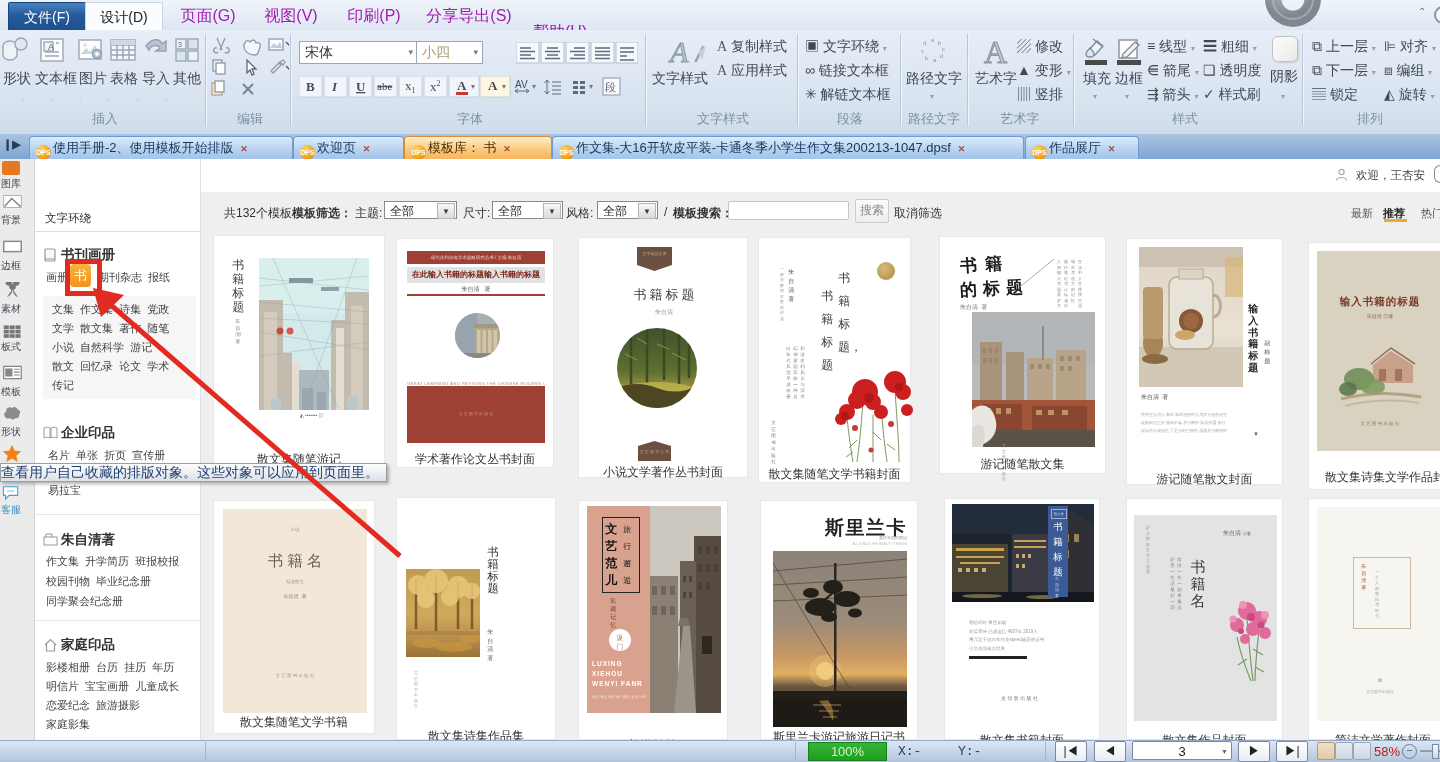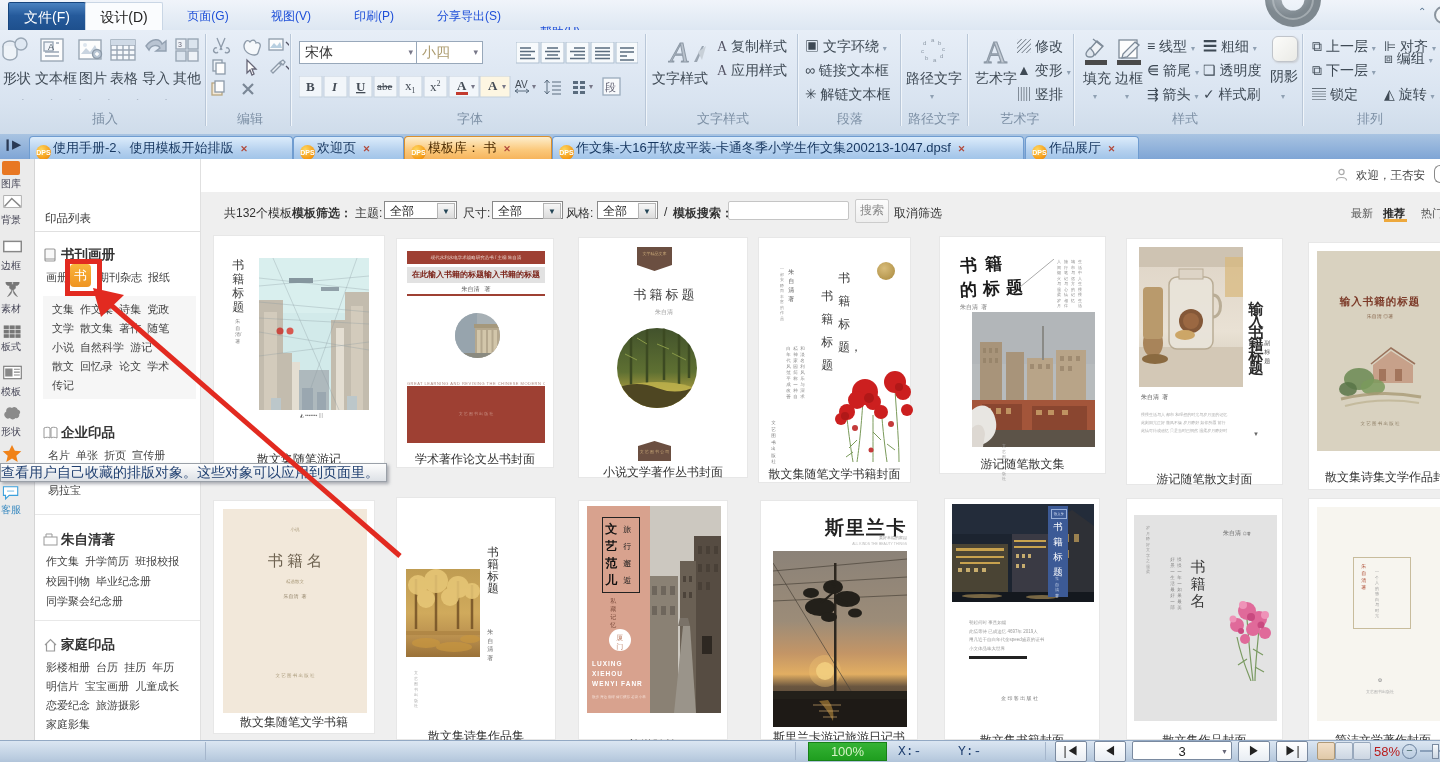--- a/index.html
+++ b/index.html
@@ -3,21 +3,21 @@
 <meta charset="utf-8">
 <style>
 html,body{margin:0;padding:0;}
 body{width:1440px;height:762px;overflow:hidden;font-family:"Liberation Sans",sans-serif;position:relative;background:#efefef;}
 .abs{position:absolute;}
 #stage{position:absolute;left:0;top:0;width:1440px;height:762px;overflow:hidden;}
 
 #menubar{left:0;top:0;width:1440px;height:30px;background:linear-gradient(#f0f4fa,#dde7f2);border-bottom:1px solid #c9d6e5;}
 #filebtn{left:8px;top:2px;width:76px;height:28px;background:linear-gradient(#4a82c0,#255a9b 45%,#1d4f8c);border:1px solid #16457e;border-bottom:none;border-radius:2px 2px 0 0;color:#fff;font-size:14px;text-align:center;line-height:28px;}
 #designtab{left:85px;top:2px;width:76px;height:29px;background:#fafcfe;border:1px solid #c9d6e5;border-bottom:none;border-radius:2px 2px 0 0;color:#222;font-size:14px;text-align:center;line-height:28px;}
-.menuitem{top:2px;height:28px;color:#1d4ed8;font-size:12px;line-height:28px;text-align:center;}
+.menuitem{top:2px;height:28px;color:#a21caf;font-size:16px;line-height:28px;text-align:center;}
 
 #ribbon{left:0;top:30px;width:1440px;height:104px;background:linear-gradient(#e7eef7,#d8e3f0 70%,#cfdcea);border-bottom:1px solid #bccadb;}
 .gsep{top:4px;height:92px;width:1px;background:#b9c7d8;border-right:1px solid #f0f5fa;}
 .glabel{top:80px;height:16px;font-size:13px;color:#7d8fa3;color:#7d90a5;text-align:center;}
 .itxt{font-size:14px;color:#3f4a55;}
 .caret{color:#8fa0b2;font-size:8px;}
 
 #tabstrip{left:0;top:134px;width:1440px;height:25px;background:linear-gradient(#a9c4e2,#7fa5d5);}
 .dtab{top:136px;height:23px;background:linear-gradient(#dcecfb,#b4d0ee 60%,#9fc3e8);border:1px solid #6f9cd0;border-bottom:none;border-radius:4px 4px 0 0;color:#16365f;font-size:13px;line-height:22px;white-space:nowrap;overflow:hidden;}
 .dtab.active{background:linear-gradient(#fdeecd,#fbc97c 55%,#f6b259);border-color:#d98f2e;color:#4a2a00;}
@@ -254,21 +254,21 @@
 <div class="abs itxt" style="left:1203px;top:62px;">❏ 透明度</div>
 <div class="abs itxt" style="left:1203px;top:86px;">✓ 样式刷</div>
 <div class="abs" style="left:1272px;top:36px;width:24px;height:24px;border-radius:6px;background:linear-gradient(135deg,#fcfcfa,#eaeae6);border:1px solid #c0c4ca;box-shadow:1px 1px 2px #c8ccd2;"></div>
 <div class="abs itxt" style="left:1270px;top:68px;">阴影</div>
 <div class="abs caret" style="left:1281px;top:92px;">▾</div>
 
 <div class="abs itxt" style="left:1312px;top:38px;">⧉ 上一层 <span class="caret">▾</span></div>
 <div class="abs itxt" style="left:1312px;top:62px;">⧉ 下一层 <span class="caret">▾</span></div>
 <div class="abs itxt" style="left:1312px;top:86px;">▤ 锁定</div>
 <div class="abs itxt" style="left:1384px;top:38px;">⊫ 对齐 <span class="caret">▾</span></div>
-<div class="abs itxt" style="left:1384px;top:50px;">⧈ 编组 <span class="caret">▾</span></div>
+<div class="abs itxt" style="left:1384px;top:62px;font-family:Liberation Serif, serif;">⧈ 编组 <span class="caret">▾</span></div>
 <div class="abs itxt" style="left:1384px;top:86px;">◭ 旋转 <span class="caret">▾</span></div>
 
 <svg class="abs" style="left:1255px;top:0px;" width="80" height="36" viewBox="0 0 80 36">
  <defs>
         <radialGradient id="ringg" cx="40%" cy="30%">
           <stop offset="0%" stop-color="#c8cdd1"></stop>
           <stop offset="55%" stop-color="#9aa3aa"></stop>
           <stop offset="100%" stop-color="#7e888f"></stop>
         </radialGradient>
       </defs>
@@ -291,21 +291,21 @@
 <svg class="abs" style="left:1335px;top:168px;" width="13" height="13" viewBox="0 0 13 13">
       <circle cx="6.5" cy="4" r="2.6" fill="none" stroke="#aaa" stroke-width="1.2"></circle>
       <path d="M1.5 12.5 C1.5 8.5 11.5 8.5 11.5 12.5" fill="none" stroke="#aaa" stroke-width="1.2"></path>
     </svg>
     <div class="abs" style="left:1356px;top:168px;font-size:11.5px;color:#444;">欢迎，王杏安</div>
     <div class="abs" style="left:1434px;top:165px;width:12px;height:16px;border:1.5px solid #888;border-radius:6px 0 0 6px;border-right:none;"></div>
 
 <div class="abs" id="sstrip"></div>
 
 <div class="abs" id="lpanel">
-  <div class="abs ph" style="left:10px;top:52px;">印品列表</div>
+  <div class="abs ph" style="left:10px;top:52px;">文字环绕</div>
   <div class="abs" style="left:0;top:72px;width:165px;height:1px;background:#e0e0e0;"></div>
   <svg class="abs" style="left:9px;top:89px;" width="13" height="14" viewBox="0 0 13 14">
         <rect x="1" y="1" width="10" height="12" rx="1" fill="#f8f8f8" stroke="#999" stroke-width="1.2"></rect>
         <path d="M1 11 h10" stroke="#999"></path>
       </svg>
       <div class="abs sechead" style="left:26px;top:87px;">书刊画册</div>
   <div class="abs lnkrow" style="left:11px;top:111px;">画册</div>
   <div class="abs lnkrow" style="left:63px;top:111px;">期刊杂志&nbsp; 报纸</div>
   <div class="abs" id="catbox"></div>
   <div class="abs lnkrow" style="left:17px;top:143px;">文集&nbsp; 作文集&nbsp; 诗集&nbsp; 党政</div>
@@ -596,21 +596,21 @@
           <circle cx="52" cy="74" r="8" fill="#935c33"></circle>
    <ellipse cx="46" cy="88" rx="10" ry="5" fill="#caa05c"></ellipse>
   </g>
   <g fill="#a8845a">
           <ellipse cx="14" cy="96" rx="10" ry="14"></ellipse>
           <rect x="4" y="40" width="20" height="52" rx="4" fill="#b99a6c"></rect>
         </g>
   <ellipse cx="16" cy="112" rx="13" ry="5" fill="#8a6a40"></ellipse>
   <rect x="86" y="10" width="18" height="40" fill="#d8b87a" opacity=".7"></rect>
  </svg>
- <div class="abs vtext" style="left:121px;top:64px;font-size:15px;line-height:11.8px;font-weight:bold;color:#2a2a2a;">输入书籍标题</div>
+ <div class="abs vtext" style="left:121px;top:64px;font-size:10px;line-height:11.8px;font-weight:bold;color:#2a2a2a;">输入书籍标题</div>
  <div class="abs vtext" style="left:137px;top:100px;font-size:6px;line-height:9px;color:#555;">副标题</div>
  <div class="abs" style="left:14px;top:154px;font-size:6px;color:#555;">朱自清&nbsp;&nbsp;著</div>
  <div class="abs" style="left:14px;top:172px;font-size:4px;color:#aaa;line-height:8px;">慢慢生活与人 都市 和理想的时光与岁月里的记忆<br>此刻阳光正好 微风不燥 岁月静好 如你所愿 前行<br>此情可待成追忆 只是当时已惘然 温柔岁月静好时</div>
  <div class="abs" style="left:126px;top:192px;font-size:6px;color:#666;">▼</div>
  <div class="cap" style="top:232px;">游记随笔散文封面</div>
 </div>
 
 <div class="card" style="left:1308px;top:242px;width:150px;height:248px;">
  <div class="abs" style="left:8px;top:8px;width:126px;height:200px;background:#d9d2c0;"></div>
  <div class="abs" style="left:8px;top:52px;width:126px;text-align:center;font-size:10.5px;font-weight:bold;color:#7c3a28;letter-spacing:1px;">输入书籍的标题</div>

